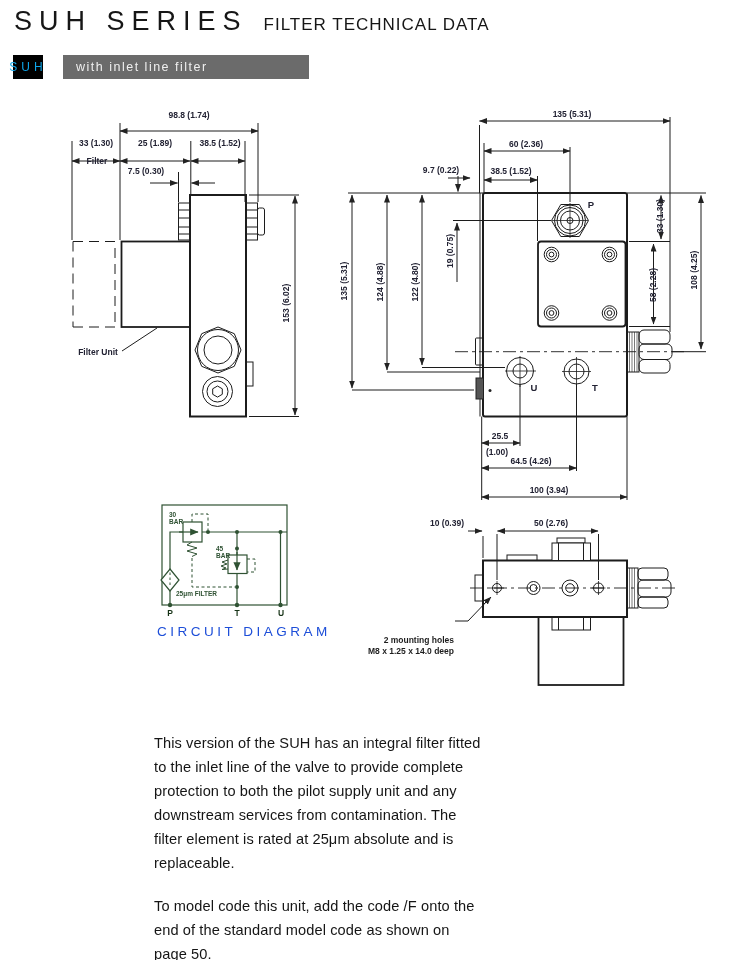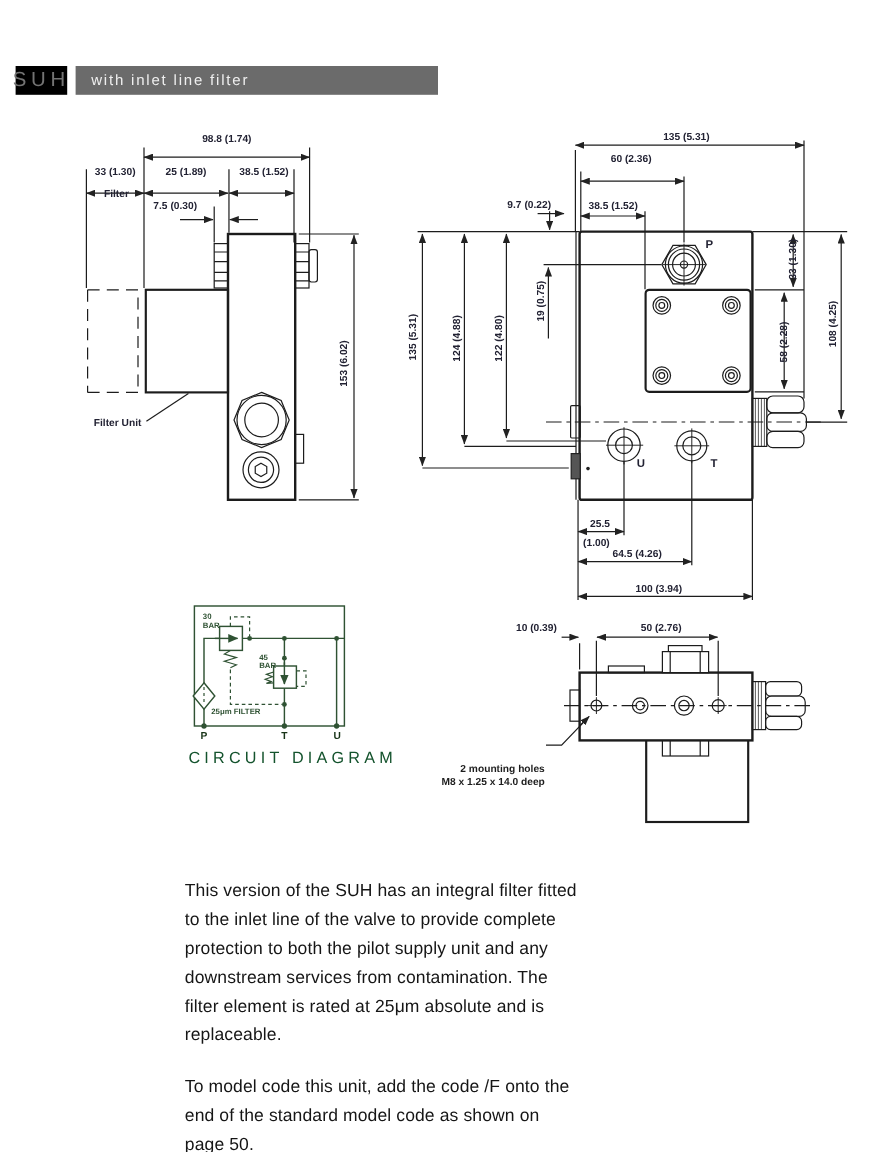--- a/index.html
+++ b/index.html
@@ -2,45 +2,49 @@
 <html><head>
 <meta charset="utf-8">
 <style>
   html,body{margin:0;padding:0;background:#ffffff;}
   #page{position:relative;width:731px;height:960px;background:#ffffff;overflow:hidden;
         font-family:"Liberation Sans",sans-serif;color:#111;}
   
   #hdr{position:absolute;left:14px;top:6px;display:flex;align-items:baseline;gap:16px;}
   #series-title{font-size:27px;letter-spacing:7px;color:#161616;}
   #page-subtitle{font-size:17px;letter-spacing:1px;color:#161616;}
-  #suh-box{position:absolute;left:13px;top:55px;width:43px;height:24px;background:#000;
-           color:#737373;font-size:17px;letter-spacing:4px;display:flex;align-items:center;justify-content:center;}
-  #banner{position:absolute;left:63px;top:55px;width:302px;height:24px;background:#6b6b6b;
+  #suh-box{position:absolute;left:13px;top:55px;width:30px;height:24px;background:#000;
+           color:#0ea5e9;font-size:12px;letter-spacing:4px;display:flex;align-items:center;justify-content:center;}
+  #banner{position:absolute;left:63px;top:55px;width:246px;height:24px;background:#6b6b6b;
           color:#efefef;font-size:12.5px;letter-spacing:1.5px;line-height:24px;padding-left:13px;box-sizing:border-box;}
   
   svg.draw{position:absolute;left:0;top:0;width:731px;height:960px;}
   
   .dim{position:absolute;transform:translate(-50%,-50%);white-space:nowrap;
        font-size:8.5px;font-weight:bold;color:#222233;}
   .rot{transform:translate(-50%,-50%) rotate(-90deg);}
   .port{font-size:9.5px;}
   .note{position:absolute;left:352px;top:603px;width:102px;text-align:right;
         font-size:8.5px;font-weight:bold;color:#1d1d1d;line-height:10.5px;margin-top:32px;}
   
   .ctext{position:absolute;font-size:6.5px;font-weight:bold;color:#2f5233;line-height:7px;white-space:nowrap;}
   .cport{color:#173317;}
-  #circuit-title{position:absolute;left:157px;top:624px;font-size:13.5px;letter-spacing:3.5px;color:#14532d;}
+  #circuit-title{position:absolute;left:157px;top:624px;font-size:13.5px;letter-spacing:3.5px;color:#1d4ed8;}
   
   .para{position:absolute;left:154px;width:328px;font-size:14.6px;line-height:24px;color:#151515;letter-spacing:0.1px;}
 </style>
 </head>
 <body>
 
 <div id="page">
 
+  <div id="hdr">
+    <span id="series-title">SUH SERIES</span>
+    <span id="page-subtitle">FILTER TECHNICAL DATA</span>
+  </div>
   <div id="suh-box">SUH</div>
   <div id="banner">with inlet line filter</div>
 
   <svg class="draw" viewBox="0 0 731 960">
     <defs>
       <marker id="ah" markerWidth="8" markerHeight="6" refX="7.5" refY="3" orient="auto-start-reverse">
         <path d="M0,0 L8,3 L0,6 z" fill="#222"></path>
       </marker>
       <marker id="ahg" markerWidth="7" markerHeight="6" refX="6.5" refY="3" orient="auto-start-reverse">
         <path d="M0,0 L7,3 L0,6 z" fill="#2f5233"></path>
@@ -227,21 +231,21 @@
   <span class="dim" style="left:189px;top:115px">98.8 (1.74)</span>
   <span class="dim" style="left:96px;top:143px">33 (1.30)</span>
   <span class="dim" style="left:155px;top:143px">25 (1.89)</span>
   <span class="dim" style="left:220px;top:143px">38.5 (1.52)</span>
   <span class="dim" style="left:97px;top:161px">Filter</span>
   <span class="dim" style="left:146px;top:171px">7.5 (0.30)</span>
   <span class="dim rot" style="left:286px;top:303px">153 (6.02)</span>
   <span class="dim" style="left:98px;top:352px">Filter Unit</span>
 
   <span class="dim" style="left:572px;top:114px">135 (5.31)</span>
-  <span class="dim" style="left:526px;top:132px">60 (2.36)</span>
+  <span class="dim" style="left:526px;top:144px">60 (2.36)</span>
   <span class="dim" style="left:511px;top:171px">38.5 (1.52)</span>
   <span class="dim" style="left:441px;top:170px">9.7 (0.22)</span>
   <span class="dim port" style="left:591px;top:204px">P</span>
   <span class="dim rot" style="left:660px;top:216px">33 (1.30)</span>
   <span class="dim rot" style="left:653px;top:285px">58 (2.28)</span>
   <span class="dim rot" style="left:694px;top:270px">108 (4.25)</span>
   <span class="dim rot" style="left:344px;top:281px">135 (5.31)</span>
   <span class="dim rot" style="left:380px;top:282px">124 (4.88)</span>
   <span class="dim rot" style="left:415px;top:282px">122 (4.80)</span>
   <span class="dim rot" style="left:450px;top:251px">19 (0.75)</span>

